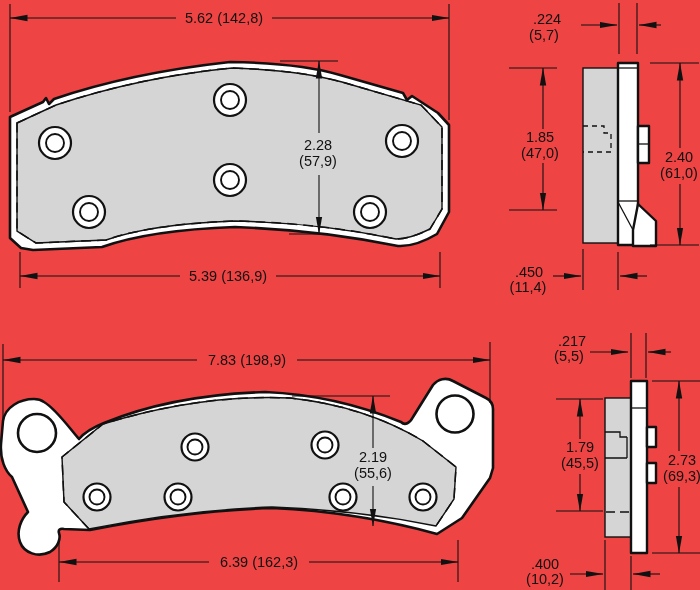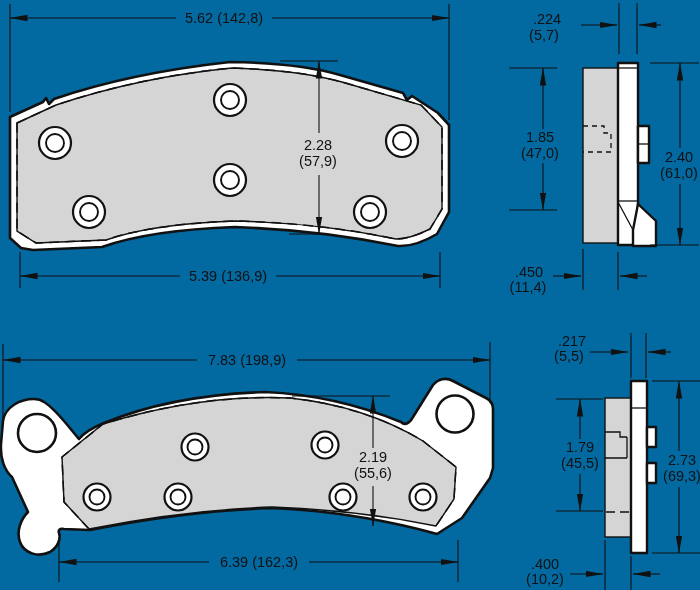--- a/index.html
+++ b/index.html
@@ -1,16 +1,16 @@
 <!DOCTYPE html>
 <html><head>
 <meta charset="utf-8">
 <style>
   html,body{margin:0;padding:0;background:#ffffff;}
-  .stage{width:700px;height:590px;position:relative;background:#0369a1;overflow:hidden;}
+  .stage{width:700px;height:590px;position:relative;background:#ef4444;overflow:hidden;}
   svg{display:block;}
   .outline{fill:#ffffff;stroke:#111111;stroke-width:2.6;stroke-linejoin:round;}
   .dash{fill:none;stroke:#111111;stroke-width:1.5;stroke-dasharray:10 6;stroke-linejoin:round;}
   .dash-s{fill:none;stroke:#111111;stroke-width:1.3;stroke-dasharray:5 4;}
   .thin{fill:none;stroke:#111111;stroke-width:1.3;}
   .thick{fill:#ffffff;stroke:#111111;stroke-width:2.4;stroke-linejoin:round;}
   .dim{fill:none;stroke:#111111;stroke-width:1.1;}
   .hole-o{fill:#ffffff;stroke:#111111;stroke-width:2.2;}
   .hole-i{fill:#ffffff;stroke:#111111;stroke-width:1.9;}
   .ear-hole{fill:#ffffff;stroke:#111111;stroke-width:2.6;}

